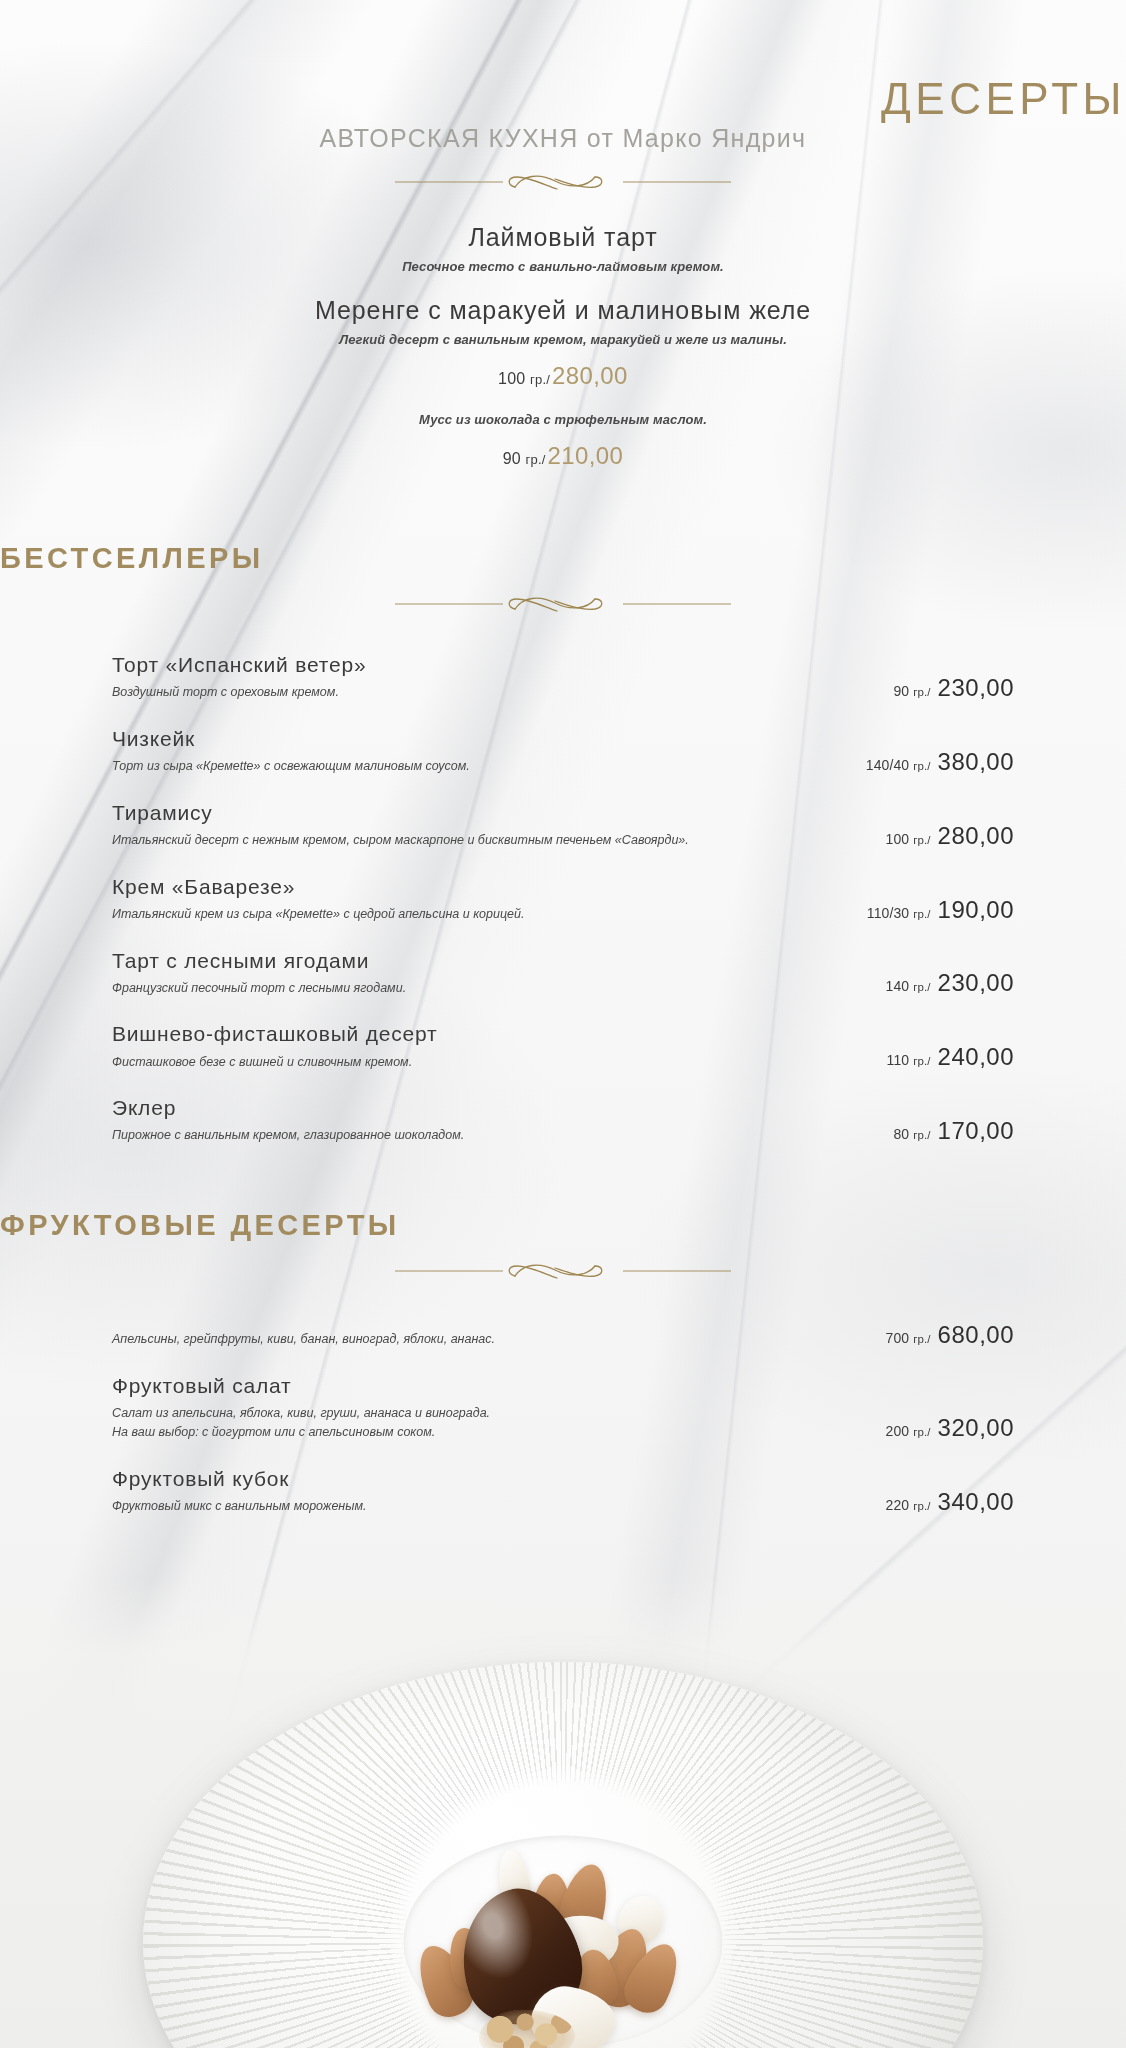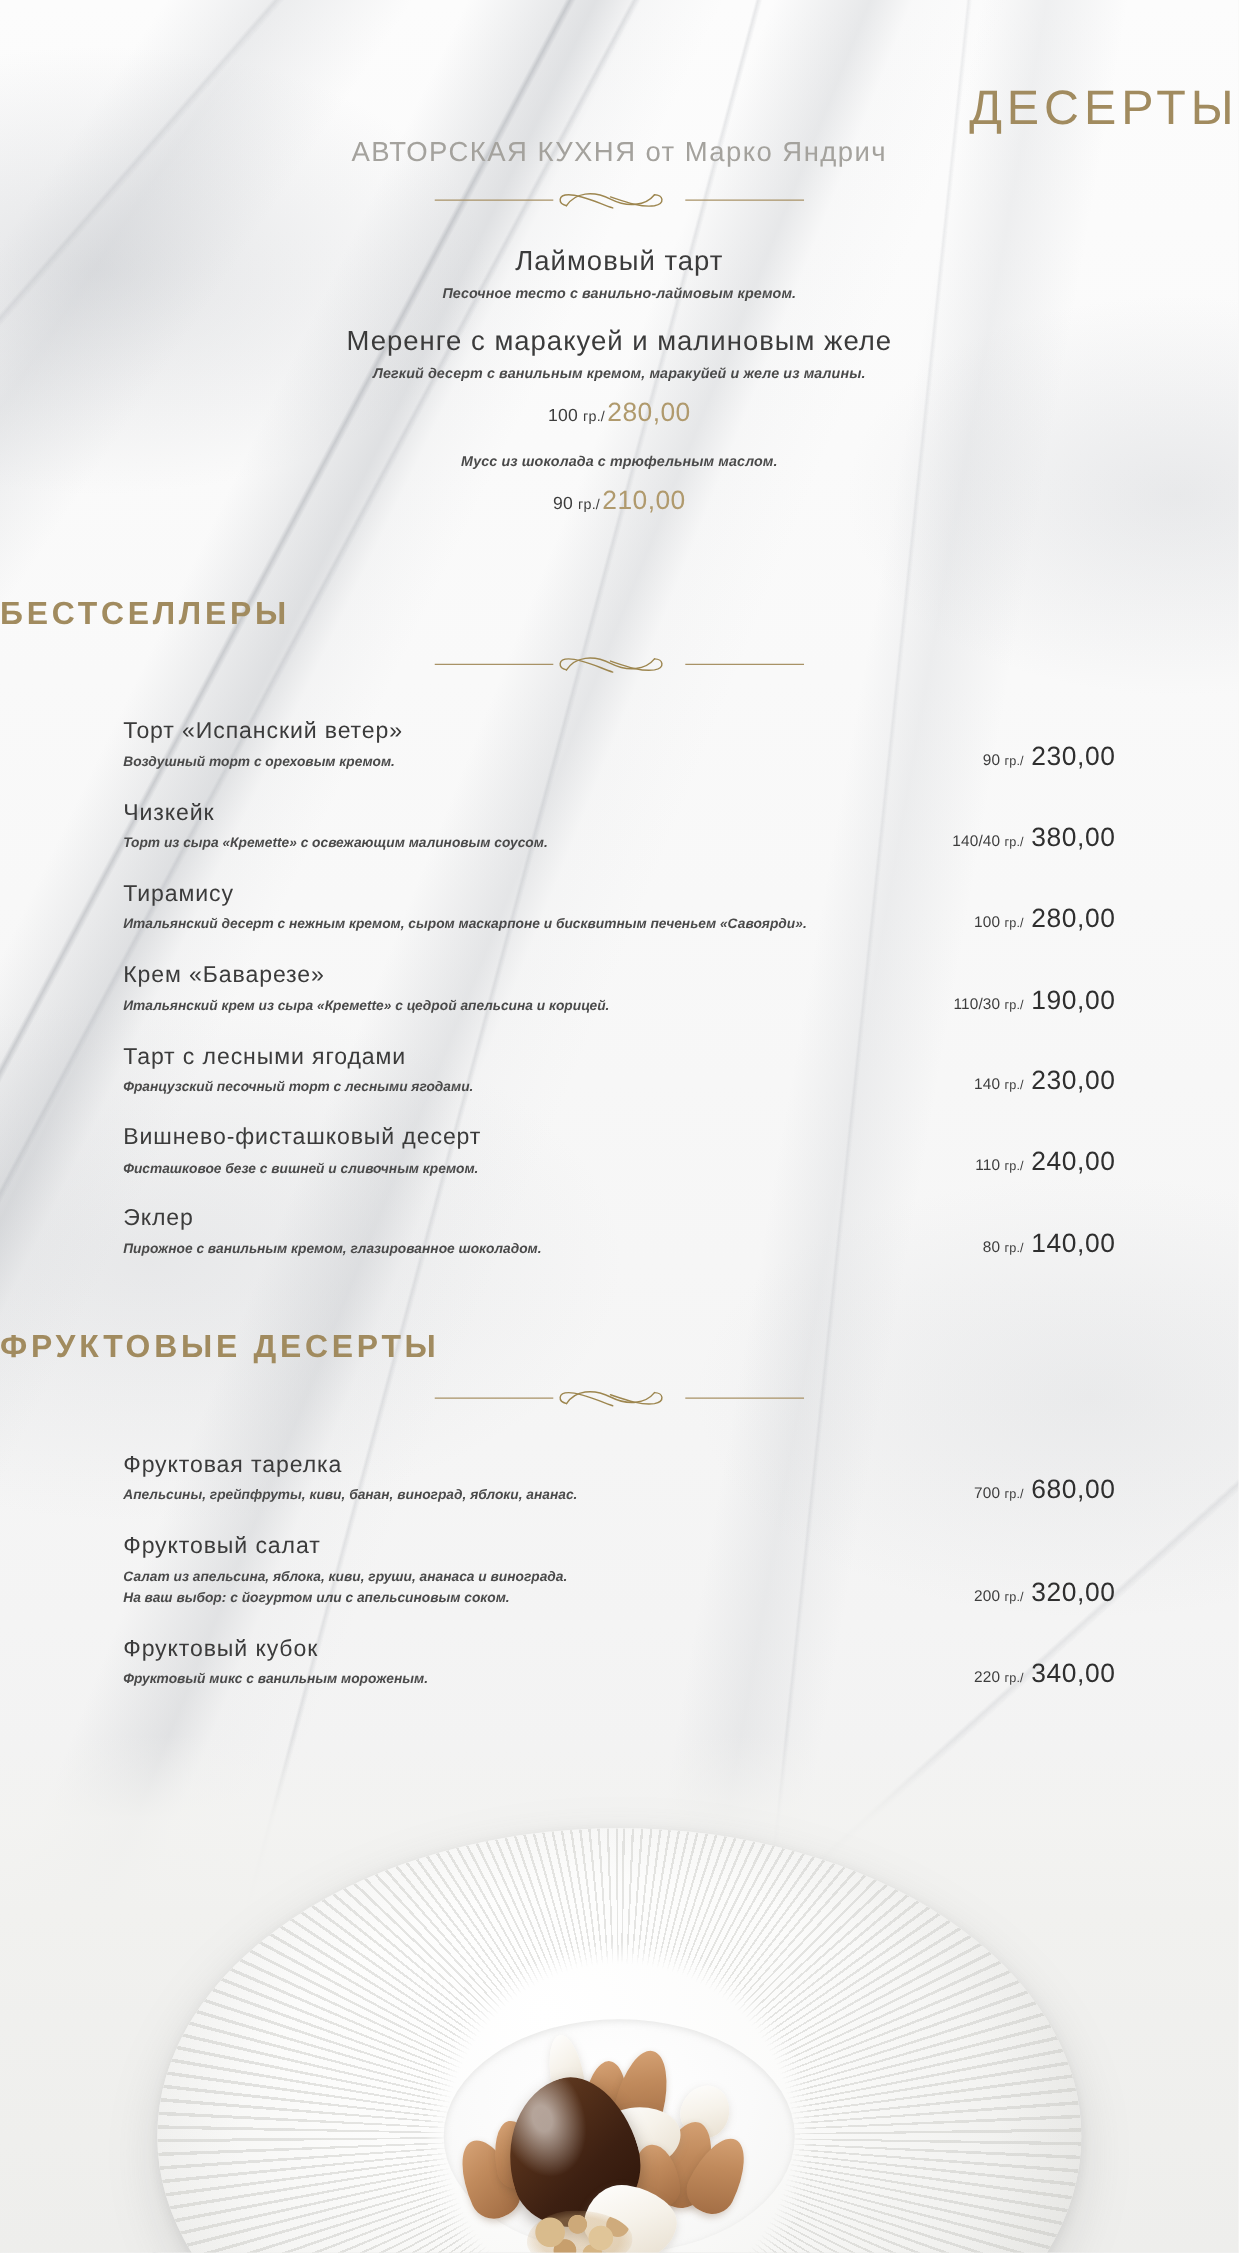--- a/index.html
+++ b/index.html
@@ -127,21 +127,21 @@
     color:#3b3b3b;
     font-size:21px;
     letter-spacing:.8px;
     font-weight:400;
     line-height:1.15;
   }
   .r-desc{
     color:#4a4a4a;
     font-size:12.5px;
     font-style:italic;
-    font-weight:700;
+    font-weight:400;
     margin-top:6px;
     line-height:1.5;
   }
   .r-right{
     flex:0 0 auto;
     white-space:nowrap;
     padding-top:1px;
     display:flex;
     align-items:baseline;
   }
@@ -399,21 +399,21 @@
         </div>
       </div>
 
       <div class="r-item">
         <div class="r-left">
           <div class="r-name">Эклер</div>
           <div class="r-desc">Пирожное с ванильным кремом, глазированное шоколадом.</div>
         </div>
         <div class="r-right">
           <span class="r-weight"><span>80</span> <span class="u">гр./</span></span>
-            <span class="r-amount">140,00</span>
+            <span class="r-amount">170,00</span>
         </div>
       </div>
 
     </div>
   </div>
 
   <div class="block-fruit">
     <h2 class="section-title">ФРУКТОВЫЕ ДЕСЕРТЫ</h2>
 
     <svg class="divider" viewBox="0 0 336 32" aria-hidden="true">
@@ -421,21 +421,20 @@
       <line x1="228" y1="17" x2="336" y2="17" stroke="#a89266" stroke-width="1.1"></line>
       <path d="M120 22 C128 10, 144 8, 160 16 C176 24, 192 22, 200 12" fill="none" stroke="#9d864f" stroke-width="1.3" stroke-linecap="round"></path>
       <path d="M120 22 C112 20, 112 12, 122 12 C134 12, 150 20, 162 24" fill="none" stroke="#9d864f" stroke-width="1.3" stroke-linecap="round"></path>
       <path d="M200 12 C208 12, 210 20, 200 22 C188 24, 172 18, 160 14" fill="none" stroke="#9d864f" stroke-width="1.3" stroke-linecap="round"></path>
     </svg>
 
     <div class="row-list">
 
       <div class="r-item">
         <div class="r-left">
-          <div class="r-name">Фруктовая тарелка</div>
           <div class="r-desc">Апельсины, грейпфруты, киви, банан, виноград, яблоки, ананас.</div>
         </div>
         <div class="r-right">
           <span class="r-weight"><span>700</span> <span class="u">гр./</span></span>
             <span class="r-amount">680,00</span>
         </div>
       </div>
 
       <div class="r-item">
         <div class="r-left">

